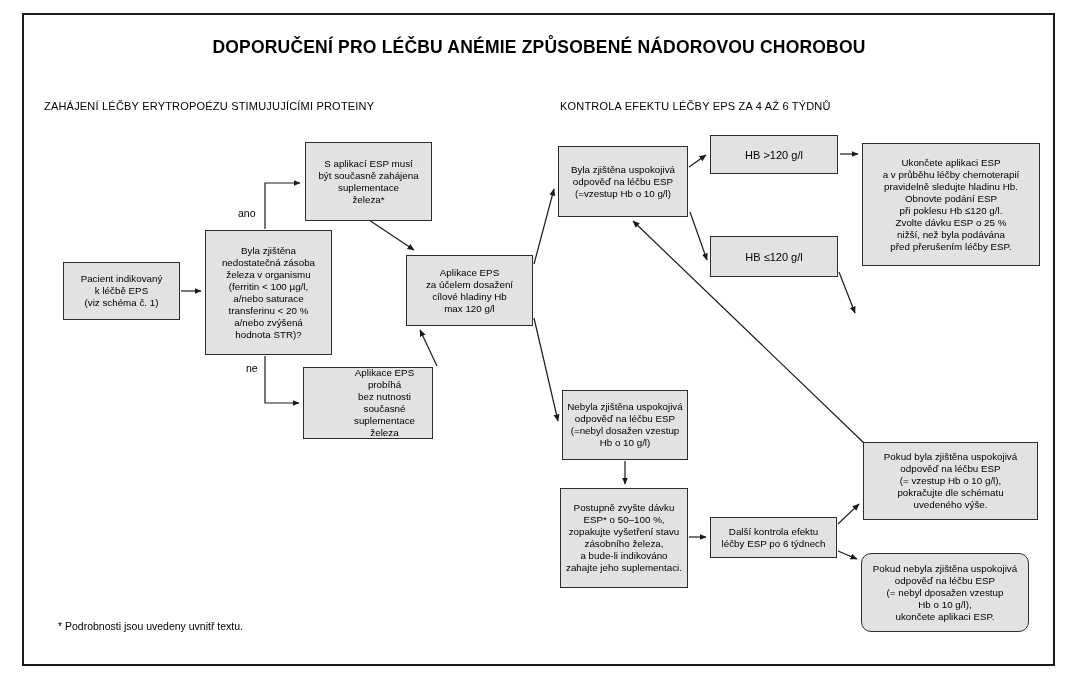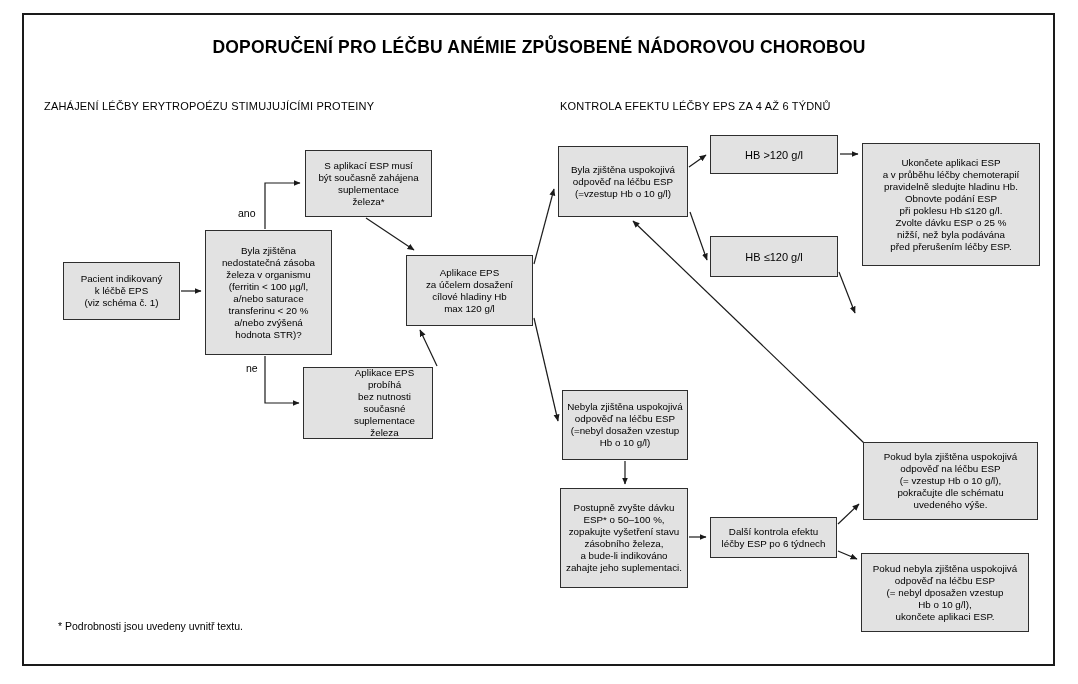--- a/index.html
+++ b/index.html
@@ -56,21 +56,21 @@
 k léčbě EPS
 (viz schéma č. 1)</div>
   <div class="node" style="left:205px;top:230px;width:127px;height:125px;">Byla zjištěna
 nedostatečná zásoba
 železa v organismu
 (ferritin &lt; 100 µg/l,
 a/nebo saturace
 transferinu &lt; 20 %
 a/nebo zvýšená
 hodnota STR)?</div>
-  <div class="node" style="left:305px;top:150px;width:127px;height:67px;">S aplikací ESP musí
+  <div class="node" style="left:305px;top:142px;width:127px;height:79px;">S aplikací ESP musí
 být současně zahájena
 suplementace
 železa*</div>
   <div class="node" style="left:303px;top:367px;width:130px;height:72px;padding-left:35px;">Aplikace EPS probíhá
 bez nutnosti současné
 suplementace
 železa</div>
   <div class="node" style="left:406px;top:255px;width:127px;height:71px;">Aplikace EPS
 za účelem dosažení
 cílové hladiny Hb
@@ -98,21 +98,21 @@
 Obnovte podání ESP
 při poklesu Hb ≤120 g/l.
 Zvolte dávku ESP o 25 %
 nižší, než byla podávána
 před přerušením léčby ESP.</div>
   <div class="node" style="left:863px;top:442px;width:175px;height:78px;">Pokud byla zjištěna uspokojivá
 odpověď na léčbu ESP
 (= vzestup Hb o 10 g/l),
 pokračujte dle schématu
 uvedeného výše.</div>
-  <div class="node" style="left:861px;top:553px;width:168px;height:79px;">Pokud nebyla zjištěna uspokojivá
+  <div class="node" style="left:861px;top:553px;width:168px;height:79px;border-radius:10px;">Pokud nebyla zjištěna uspokojivá
 odpověď na léčbu ESP
 (= nebyl dposažen vzestup
 Hb o 10 g/l),
 ukončete aplikaci ESP.</div>
 
   <div class="edge-label" style="left:238px;top:207px;">ano</div>
   <div class="edge-label" style="left:246px;top:362px;">ne</div>
 
   <div class="footnote">* Podrobnosti jsou uvedeny uvnitř textu.</div>
 </div>

